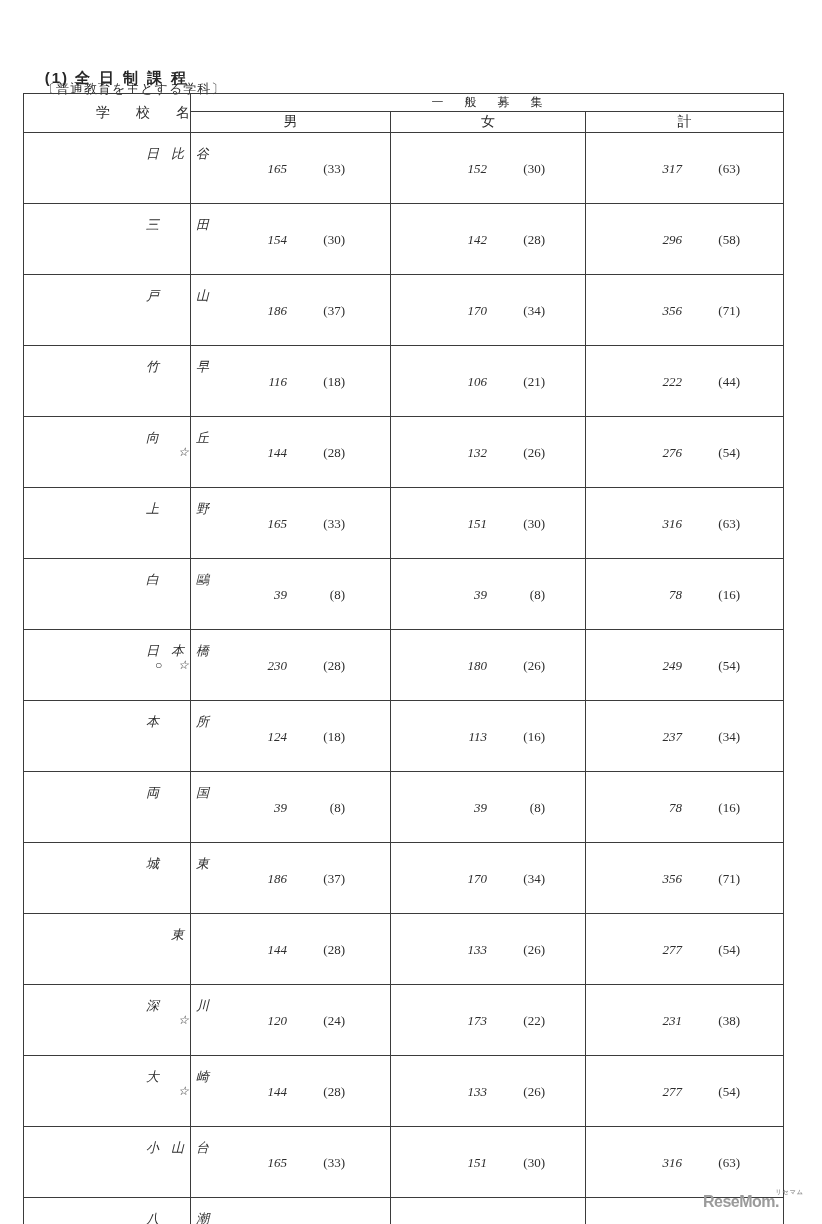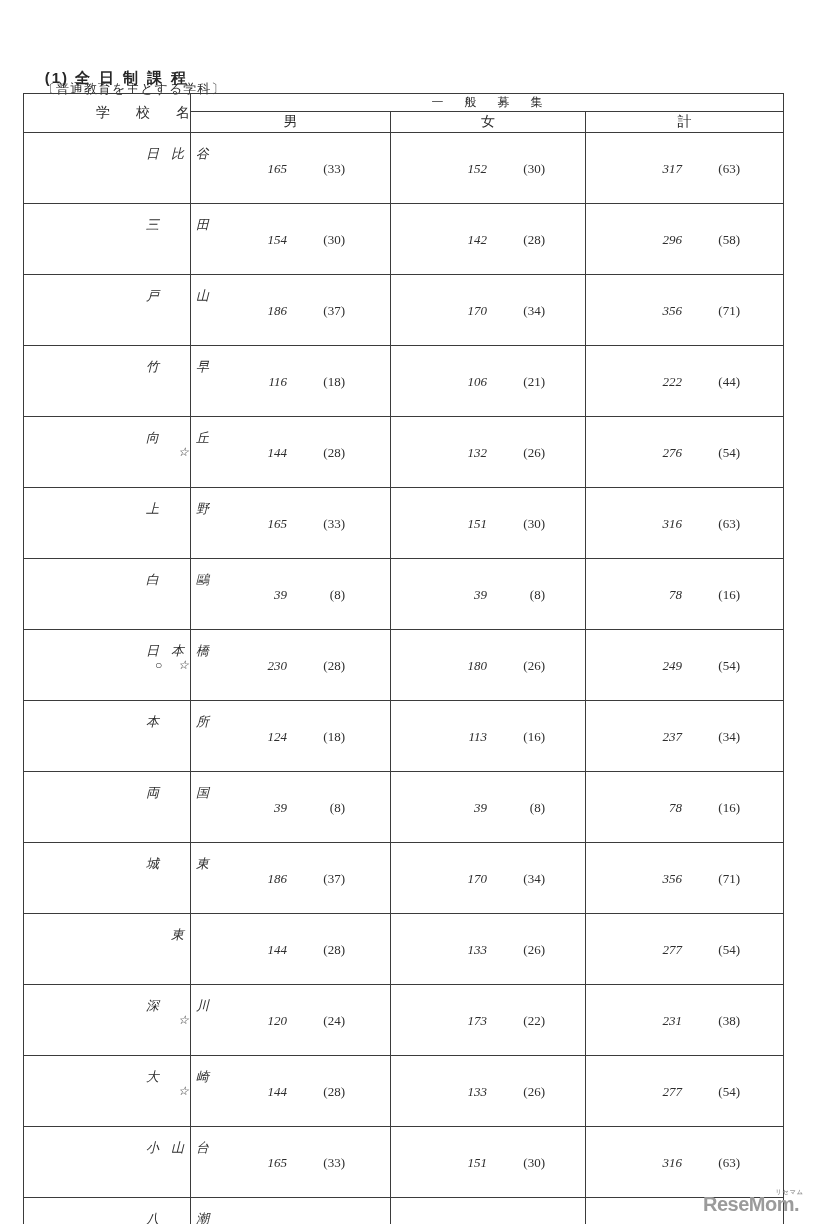--- a/index.html
+++ b/index.html
@@ -70,21 +70,21 @@
   .logo {
     position:absolute; left:703px; top:1188px; width:110px; height:34px;
     font-family:"Liberation Sans","DejaVu Sans",sans-serif;
   }
   .logo-kana {
     position:absolute; right:9px; top:0px;
     font-size:6px; letter-spacing:1px; font-weight:bold;
   }
   .logo-text {
     position:absolute; left:0; top:5px;
-    font-size:20px; font-weight:bold; letter-spacing:-0.5px;
+    font-size:16px; font-weight:bold; letter-spacing:-0.5px;
   }
 </style>
 </head>
 <body>
 
 <div class="page">
 
 
   <div class="section-line">
     <span class="sec-num">(1)</span><span class="sec-title">全日制課程</span>

